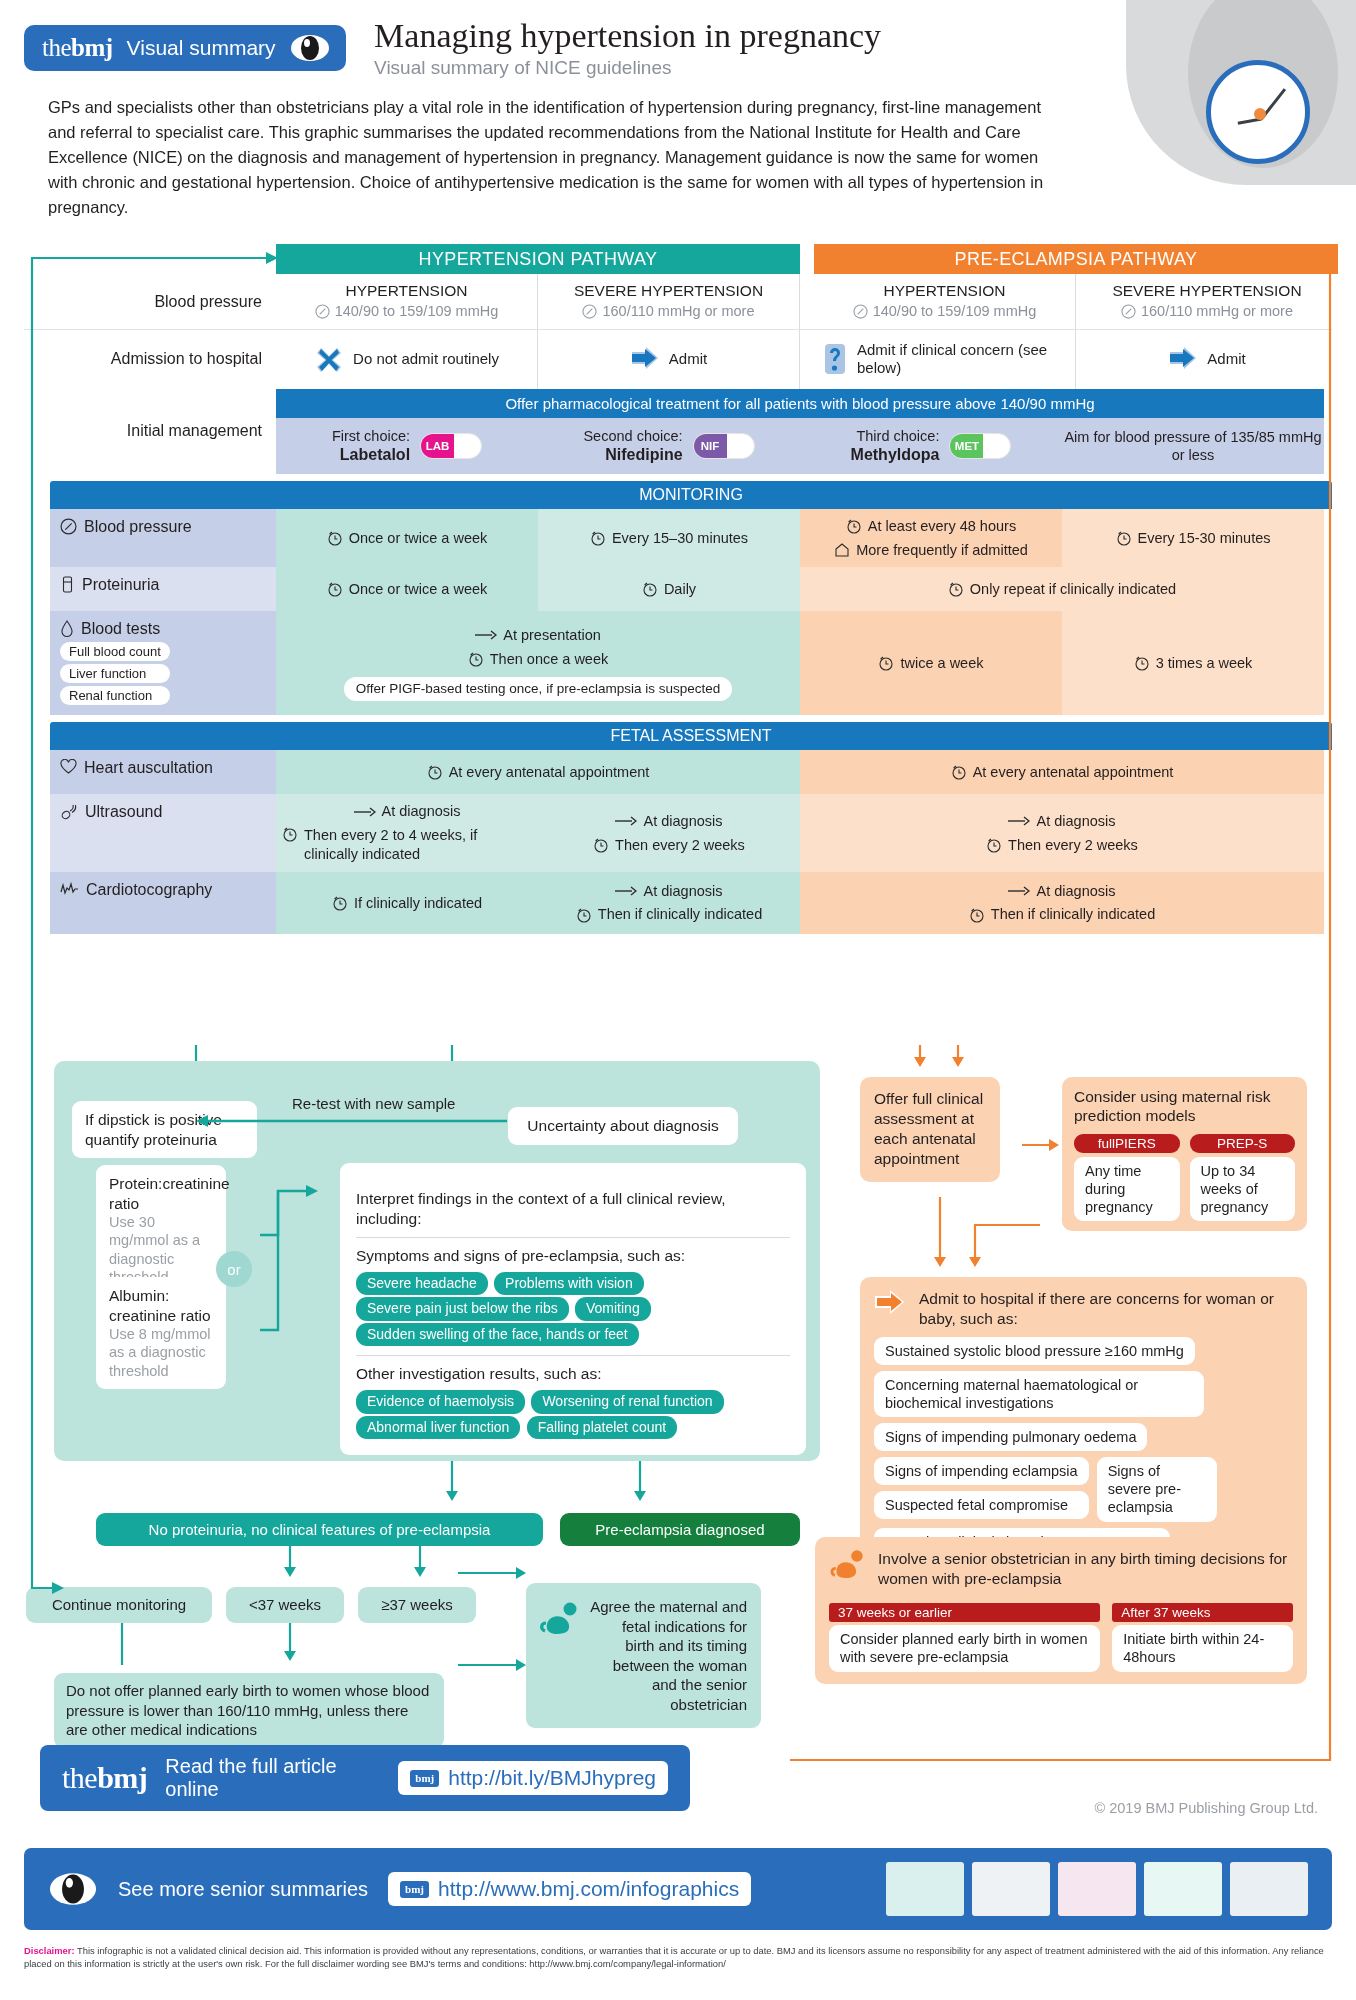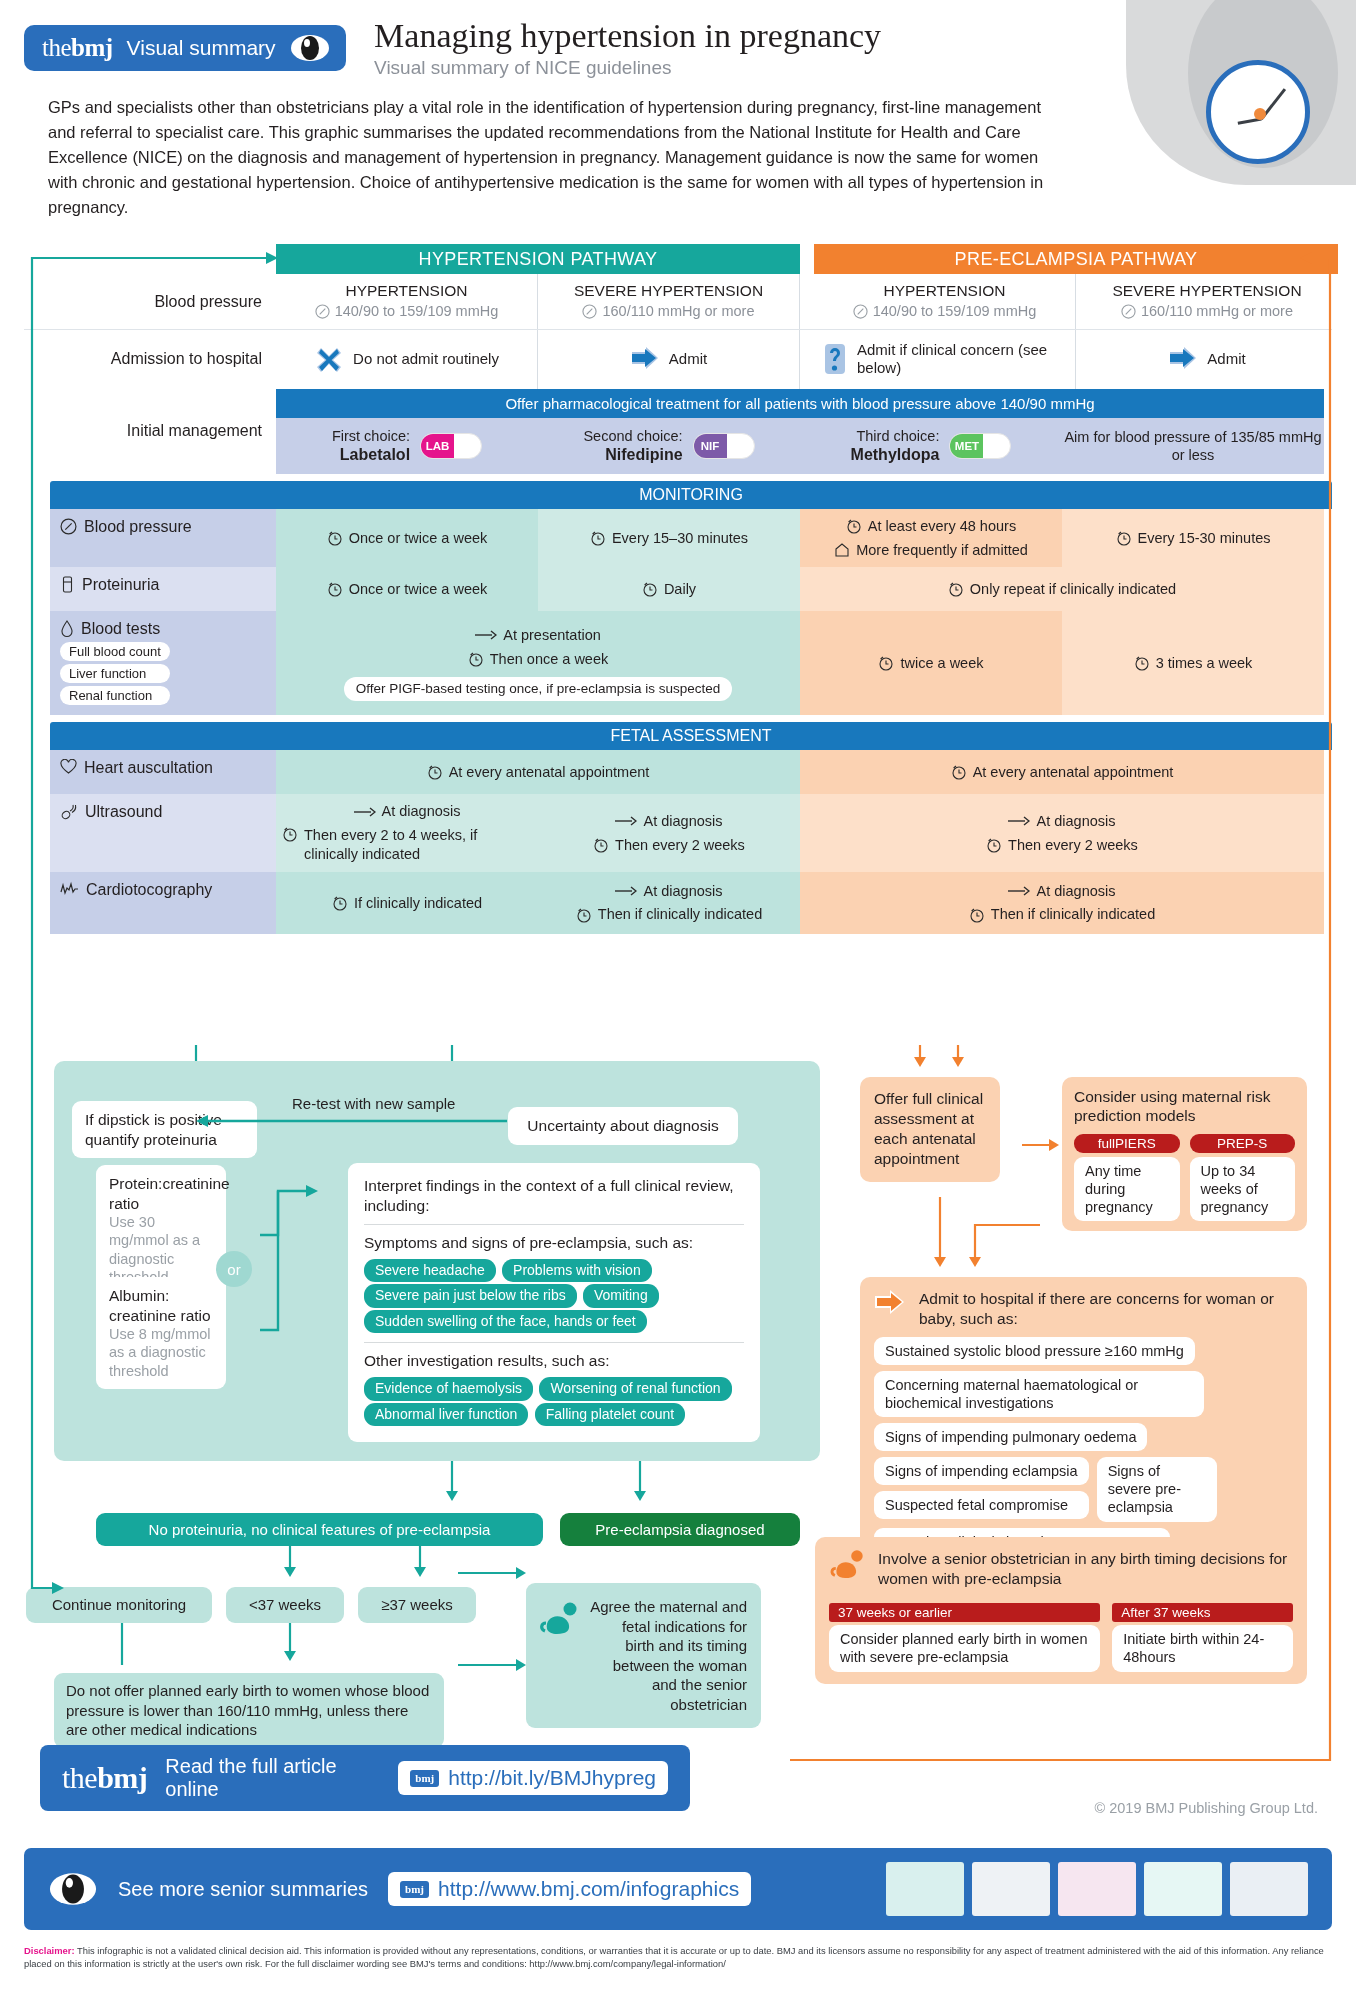--- a/index.html
+++ b/index.html
@@ -758,21 +758,21 @@
     <div class="wbox" style="left:96px;top:110px;width:130px">
       <div>Protein:creatinine ratio</div>
       <div class="muted" style="font-size:14.5px">Use 30 mg/mmol as a diagnostic threshold</div>
     </div>
     <div class="wbox" style="left:96px;top:222px;width:130px">
       <div>Albumin: creatinine ratio</div>
       <div class="muted" style="font-size:14.5px">Use 8 mg/mmol as a diagnostic threshold</div>
     </div>
     <div style="position:absolute;left:216px;top:196px;width:36px;height:36px;border-radius:50%;background:#9fd8d1;color:#fff;display:flex;align-items:center;justify-content:center;font-size:15px;">or</div>
 
-    <div class="wbox" style="left:348px;top:108px;width:412px;padding:13px 16px 16px">
+    <div class="wbox" style="left:340px;top:108px;width:466px;padding:26px 16px 16px">
       <div style="font-size:15.5px">Interpret findings in the context of a full clinical review, including:</div>
       <div class="grayline"></div>
       <div style="font-size:15.5px">Symptoms and signs of pre-eclampsia, such as:</div>
       <div style="margin-top:4px">
         <span class="teal-chip">Severe headache</span>
         <span class="teal-chip">Problems with vision</span>
         <span class="teal-chip">Severe pain just below the ribs</span>
         <span class="teal-chip">Vomiting</span>
         <span class="teal-chip">Sudden swelling of the face, hands or feet</span>
       </div>

